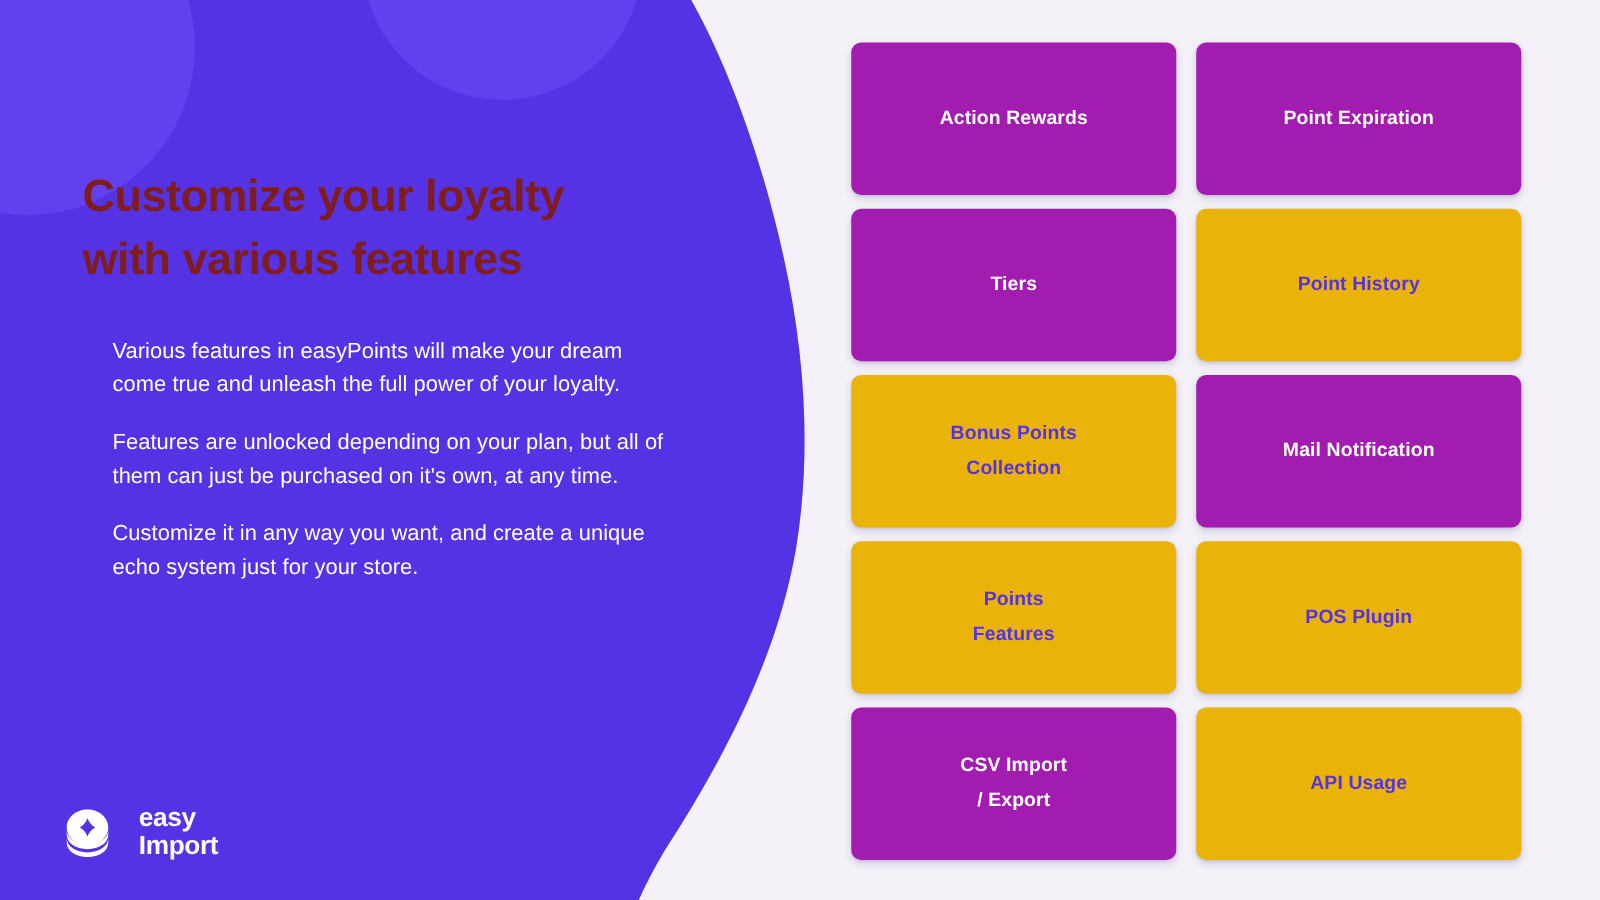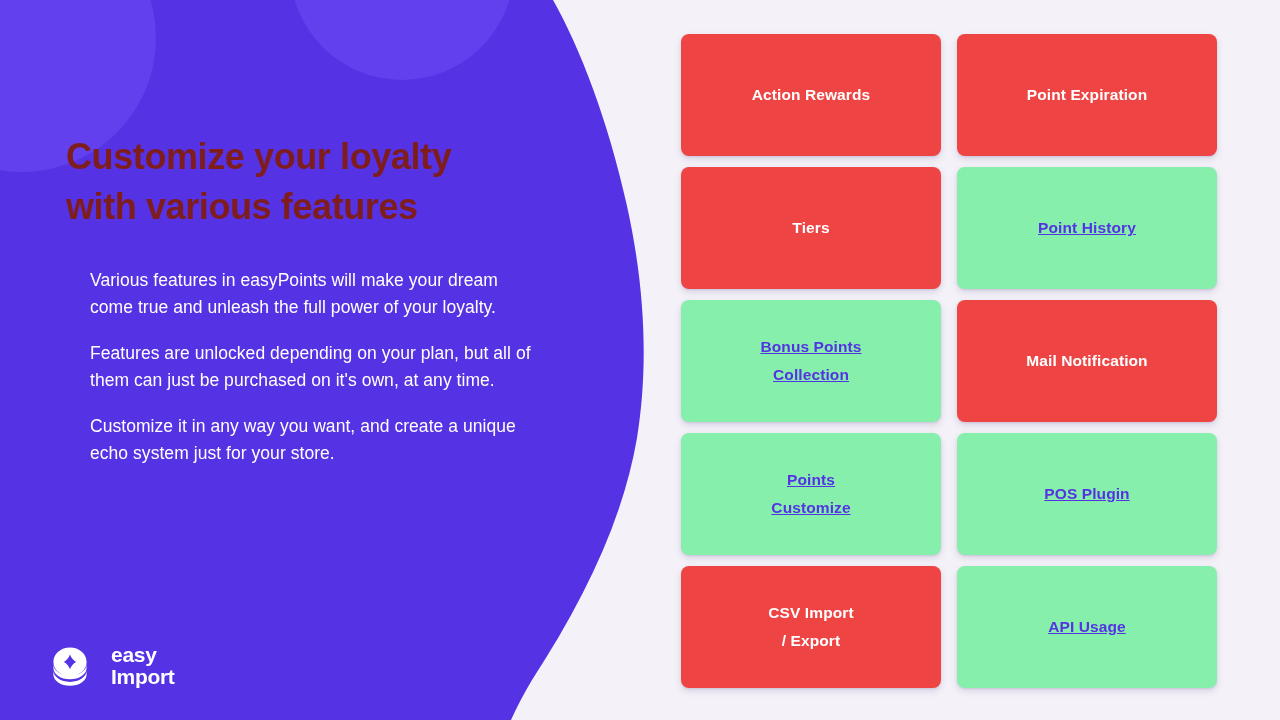--- a/index.html
+++ b/index.html
@@ -130,28 +130,27 @@
     display: flex;
     align-items: center;
     justify-content: center;
     text-align: center;
     box-sizing: border-box;
     padding: 8px 14px;
     box-shadow: 0 3px 7px rgba(60, 40, 120, 0.16),
                 0 1px 2px rgba(60, 40, 120, 0.10);
   }
   .card.filled {
-    background: #ef4444;
+    background: #a21caf;
     color: #FFFFFF;
     text-align: center;
   }
   .card.outline {
-    background: #86efac;
+    background: #eab308;
     color: #5532E4;
-    text-decoration: underline;
   }
   .card-label {
     font-size: 15.5px;
     font-weight: 700;
     line-height: 28px;
     letter-spacing: 0.1px;
     display: block;
   }
   .card-label .ln {
     display: block;
@@ -242,21 +241,21 @@
         </span>
       </div>
       <div class="card filled">
         <span class="card-label">
           <span class="ln">Mail Notification</span>
         </span>
       </div>
       <div class="card outline">
         <span class="card-label">
           <span class="ln">Points</span>
-          <span class="ln">Customize</span>
+          <span class="ln">Features</span>
         </span>
       </div>
       <div class="card outline">
         <span class="card-label">
           <span class="ln">POS Plugin</span>
         </span>
       </div>
       <div class="card filled">
         <span class="card-label">
           <span class="ln">CSV Import</span>

